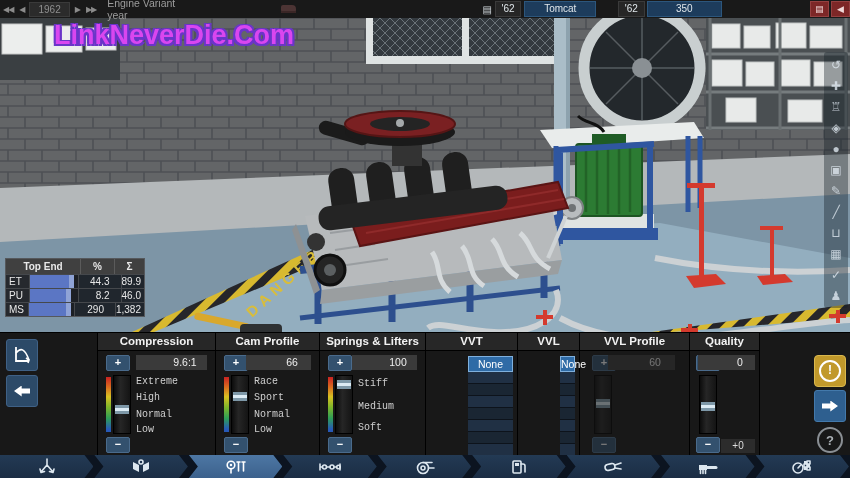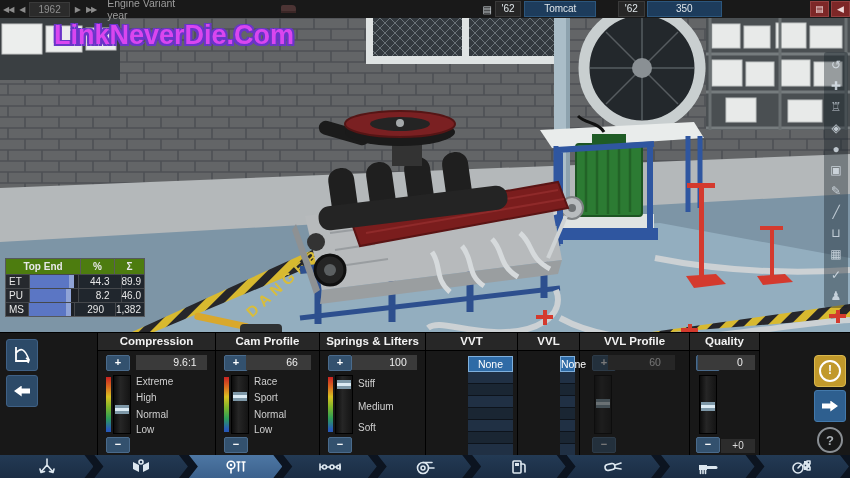--- a/index.html
+++ b/index.html
@@ -32,21 +32,21 @@
 
   
   #side-toolbar{position:absolute;right:2px;top:52px;width:24px;z-index:26;
                 background:rgba(18,28,38,0.38);border-radius:3px;padding:2px 0;}
   .side-ic{height:21px;display:flex;align-items:center;justify-content:center;
            color:rgba(225,235,242,0.78);font-size:12px;cursor:pointer;}
 
   
   #stats{position:absolute;left:5px;top:258px;width:138px;z-index:26;background:rgba(12,14,18,0.82);
          border:1px solid #55585c;font-size:10px;color:#e8e8e8;}
-  #stats .hrow{display:flex;background:#4d7c0f;font-weight:bold;height:15px;line-height:15px;}
+  #stats .hrow{display:flex;background:#404040;font-weight:bold;height:15px;line-height:15px;}
   #stats .hrow .h-title{width:74px;text-align:center;border-right:1px solid #5b5b5b;}
   #stats .hrow .h-pct{width:33px;text-align:center;border-right:1px solid #5b5b5b;}
   #stats .hrow .h-sum{flex:1;text-align:center;}
   .srow{display:flex;height:13px;line-height:13px;border-top:1px solid #45484c;}
   .srow .lbl{width:22px;background:#26292e;font-weight:normal;text-align:left;padding-left:3px;border-right:1px solid #45484c;}
   .srow .barcell{width:51px;background:#1c1f24;position:relative;border-right:1px solid #45484c;}
   .srow .bar{position:absolute;left:0;top:0;bottom:0;background:#5b76c4;}
   .srow .bar::after{content:"";position:absolute;right:0;top:0;bottom:0;width:5px;background:#8fa3d6;}
   .srow .pct{width:33px;text-align:right;padding-right:11px;border-right:1px solid #45484c;}
   .srow .sum{flex:1;text-align:right;padding-right:3px;}
@@ -61,21 +61,21 @@
   .sq-btn{position:absolute;width:22px;height:14px;background:#33516e;border:1px solid #4a6b8c;
           border-radius:2px;color:#fff;font-weight:bold;font-size:11px;line-height:12px;text-align:center;cursor:pointer;}
   .val-box{position:absolute;top:4px;right:8px;width:44px;height:15px;background:#3a3a3a;color:#eee;
            font-size:10.5px;line-height:15px;text-align:center;padding-left:27px;}
   .rainbow{position:absolute;left:8px;top:26px;bottom:24px;width:5px;
            background:linear-gradient(to bottom,#c92222 0%,#d96a1f 18%,#d8c122 36%,#7eb52a 55%,#2e9e57 75%,#2759b7 95%);}
   .track{position:absolute;left:15px;top:24px;bottom:22px;width:16px;background:linear-gradient(to right,#0c0c0c,#262626 40%,#141414);
          border:1px solid #000;cursor:pointer;}
   .handle{position:absolute;left:1px;right:1px;height:3px;background:#dcebf4;
           box-shadow:0 -3px 0 #7e98a8,0 3px 0 #7e98a8;}
-  .slabels{position:absolute;left:38px;top:24px;bottom:22px;width:60px;font-size:10px;color:#cfcfcf;}
+  .slabels{position:absolute;left:38px;top:24px;bottom:22px;width:60px;font-size:10px;color:#cfcfcf;font-family:Liberation Mono, monospace;}
   .slabels span{position:absolute;left:0;transform:translateY(-50%);white-space:nowrap;}
   .minus-row{bottom:3px;}
   
   .vlist{position:absolute;left:4px;right:4px;top:5px;bottom:2px;padding-left:38px;}
   .vrow-sel{height:14px;line-height:14px;background:#2f6ba6;border:1px solid #7fb0dd;color:#fff;
             font-size:10.5px;text-align:center;cursor:pointer;}
   .vrow{height:11px;border-bottom:1px solid #0d131b;cursor:pointer;}
   .vrow:nth-child(odd){background:#1a2633;}
   .vrow:nth-child(even){background:#203044;}
   .disabled-col .pbody{opacity:0.42;}

